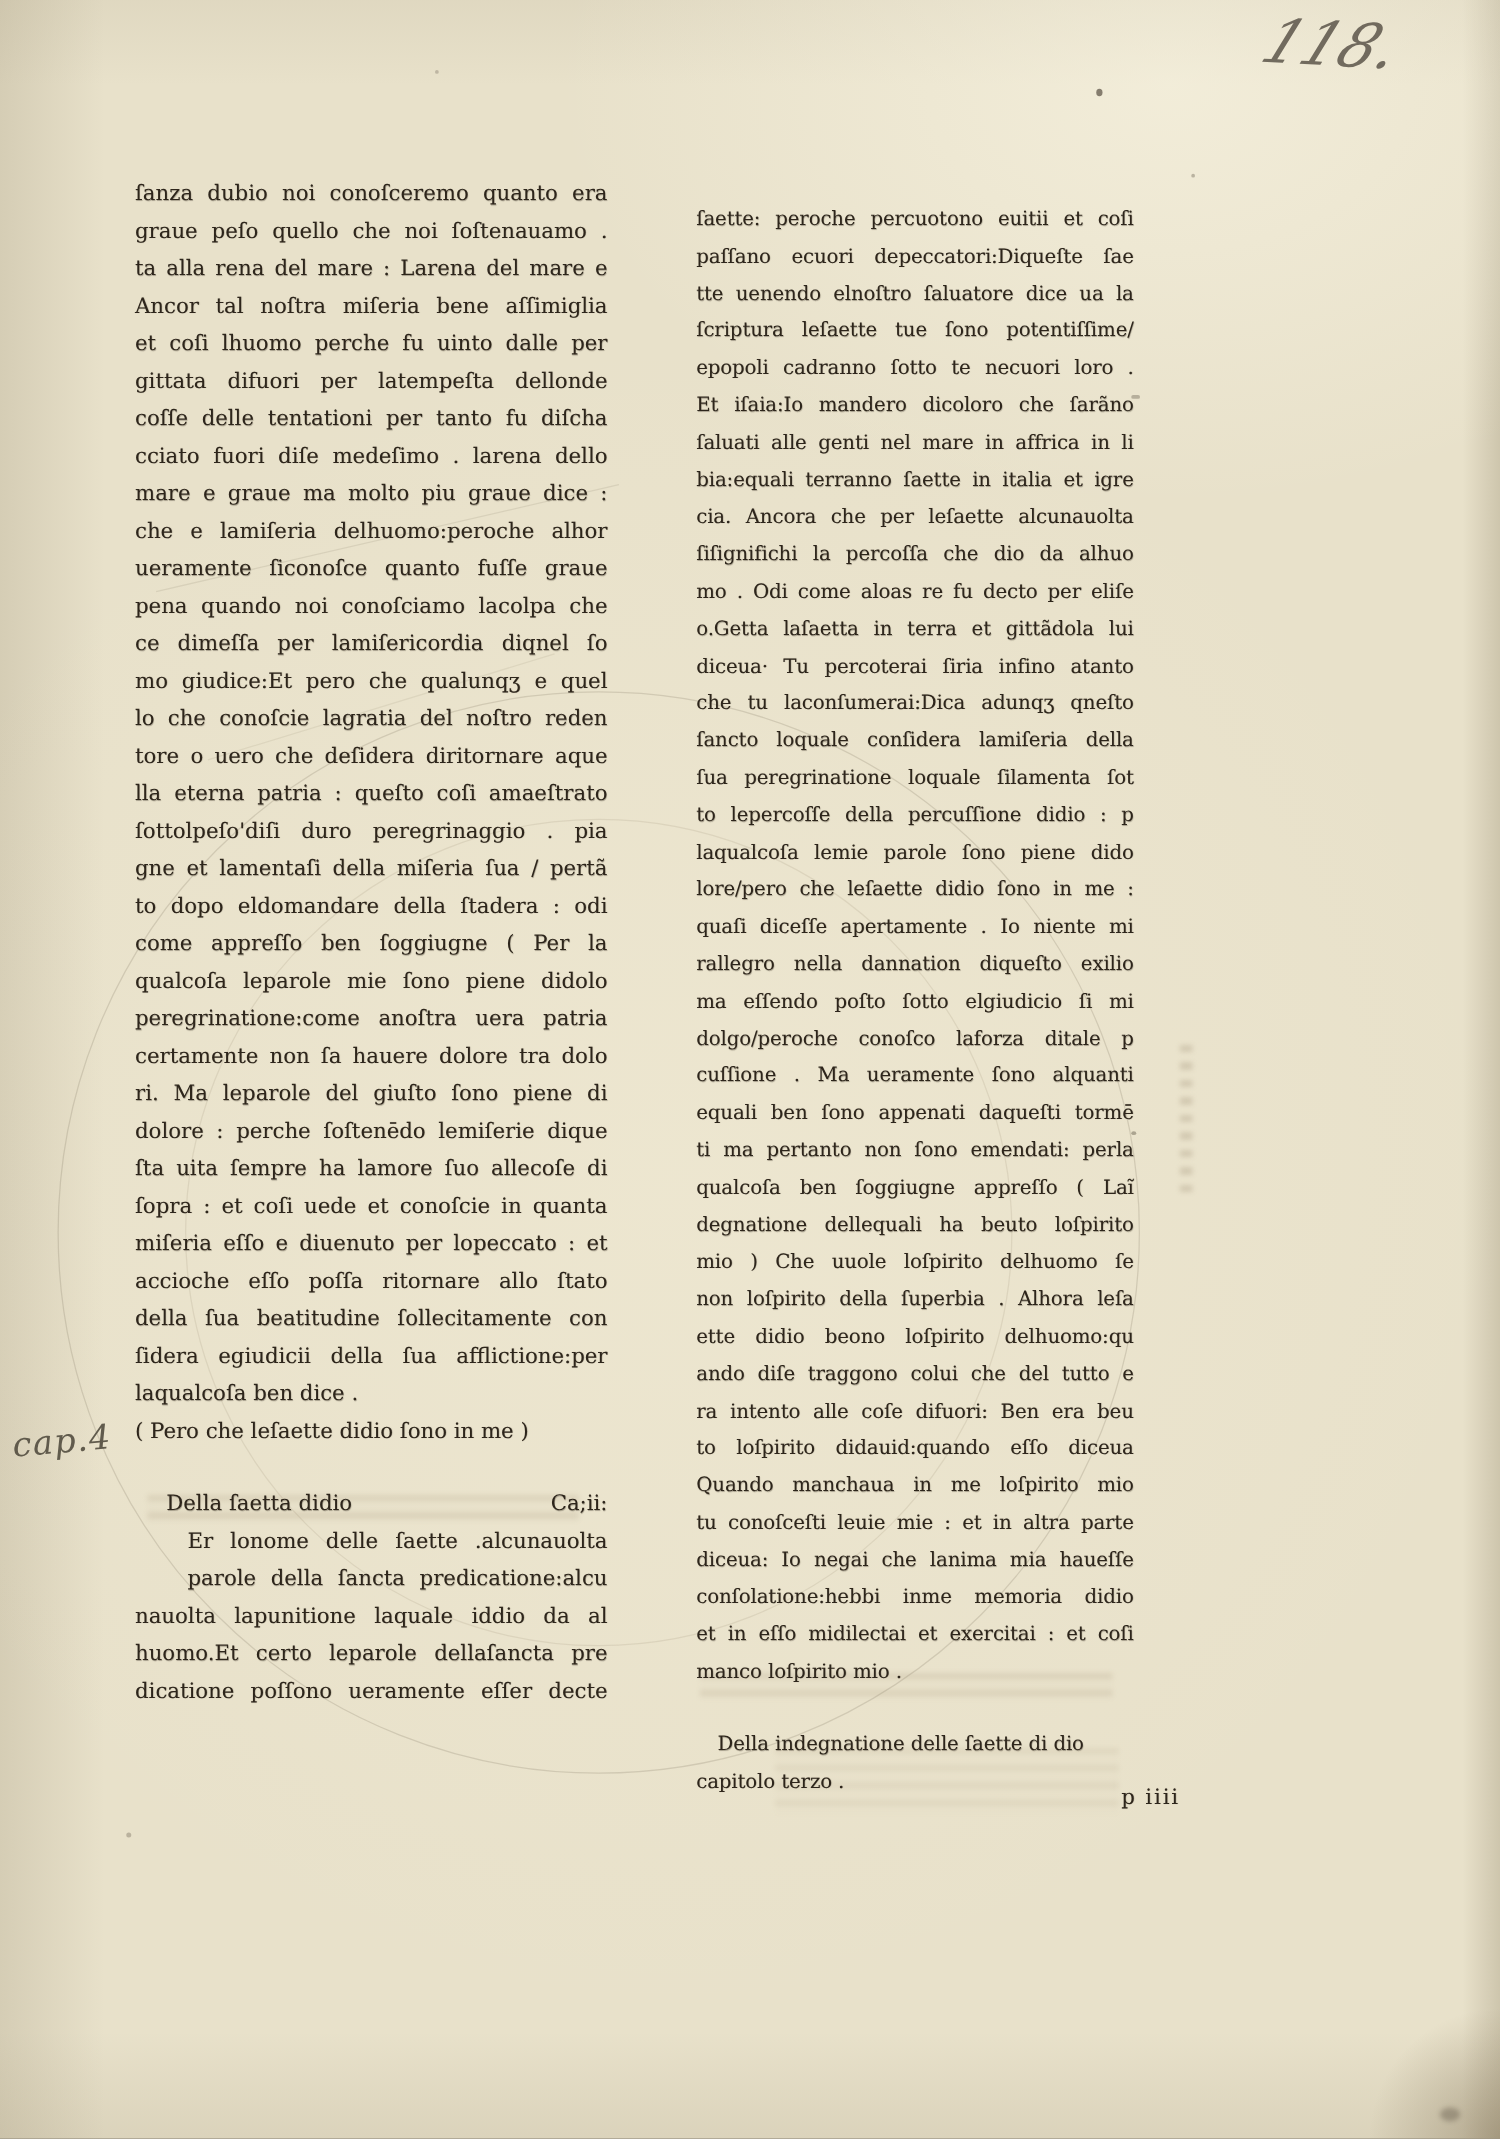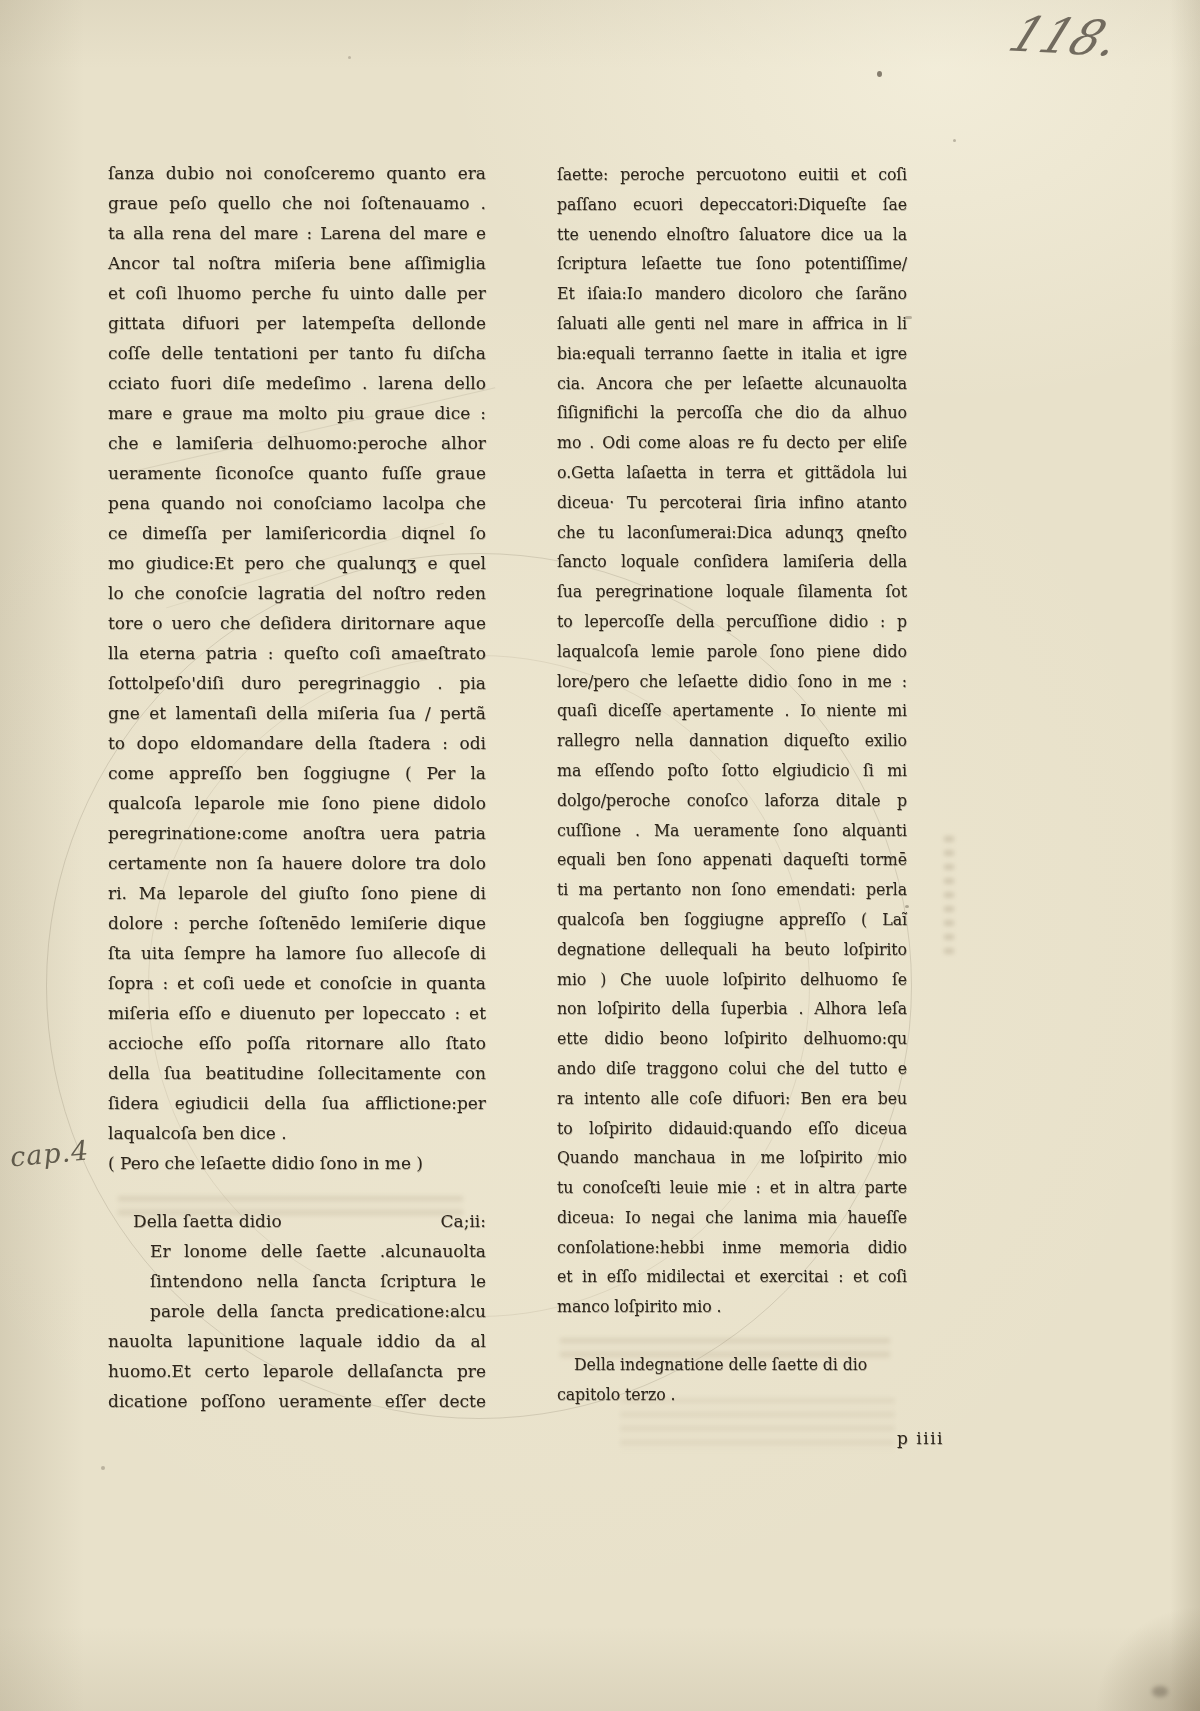--- a/index.html
+++ b/index.html
@@ -11,21 +11,21 @@
       radial-gradient(ellipse 900px 900px at 45% 55%, rgba(248,242,221,0.30), transparent 75%),
       radial-gradient(circle at 100% 100%, rgba(124,109,82,0.45), transparent 5%),
       linear-gradient(to right, rgba(146,134,106,0.22) 0%, rgba(146,134,106,0) 7%),
       linear-gradient(to left, rgba(138,126,98,0.28) 0%, rgba(138,126,98,0) 2.5%),
       linear-gradient(to bottom, rgba(150,138,110,0.10) 0%, transparent 4%),
       linear-gradient(to top, rgba(150,138,110,0.16) 0%, transparent 5%);
     font-family:"DejaVu Serif","Liberation Serif",serif;
     color:#2d251b;
   }
   .col{position:absolute;text-shadow:0.4px 0.5px 0.6px rgba(45,36,26,0.35);}
-  .col.left{left:108px;top:158px;width:378px;}
+  .col.left{left:108px;top:140px;width:378px;}
   .col.right{left:557px;top:160px;width:350px;}
   .line{white-space:normal;text-align:justify;text-align-last:justify;}
   .left .line{height:30px;line-height:30px;font-size:17px;}
   .right .line{height:29.8px;line-height:29.8px;font-size:15.8px;letter-spacing:-0.1px;}
   .line.short{text-align-last:left;}
   .left .line.indent{padding-left:42px;}
   .right .line.indent{padding-left:17px;}
   .closing{margin-top:28px;}
   .closing .line{text-align:left;text-align-last:left;}
   .heading{display:flex;justify-content:space-between;margin-top:28px;height:30px;line-height:30px;font-size:17px;padding-left:25px;}
@@ -120,34 +120,34 @@
         <div class="line">ſidera egiudicii della ſua afflictione:per</div>
         <div class="line short">laqualcoſa ben dice .</div>
         <div class="line short">( Pero che leſaette didio ſono in me )</div>
       </div>
     <div class="heading">
       <span>Della ſaetta didio</span>
       <span>Ca;ii:</span>
     </div>
     <div class="block">
         <div class="line indent">Er lonome delle ſaette .alcunauolta</div>
-        <div class="line indent">ſintendono nella ſancta ſcriptura le</div>
         <div class="line indent">parole della ſancta predicatione:alcu</div>
         <div class="line">nauolta lapunitione laquale iddio da al</div>
         <div class="line">huomo.Et certo leparole dellaſancta pre</div>
         <div class="line">dicatione poſſono ueramente eſſer decte</div>
       </div>
   </div>
 
   <div class="col right">
     <div class="block">
         <div class="line">ſaette: peroche percuotono euitii et coſi</div>
         <div class="line">paſſano ecuori depeccatori:Diqueſte ſae</div>
         <div class="line">tte uenendo elnoſtro ſaluatore dice ua la</div>
         <div class="line">ſcriptura leſaette tue ſono potentiſſime/</div>
+        <div class="line">epopoli cadranno ſotto te necuori loro .</div>
         <div class="line">Et iſaia:Io mandero dicoloro che ſarãno</div>
         <div class="line">ſaluati alle genti nel mare in affrica in li</div>
         <div class="line">bia:equali terranno ſaette in italia et igre</div>
         <div class="line">cia. Ancora che per leſaette alcunauolta</div>
         <div class="line">ſiſignifichi la percoſſa che dio da alhuo</div>
         <div class="line">mo . Odi come aloas re fu decto per eliſe</div>
         <div class="line">o.Getta laſaetta in terra et gittãdola lui</div>
         <div class="line">diceua· Tu percoterai ſiria infino atanto</div>
         <div class="line">che tu laconſumerai:Dica adunqʒ qneſto</div>
         <div class="line">ſancto loquale conſidera lamiſeria della</div>

